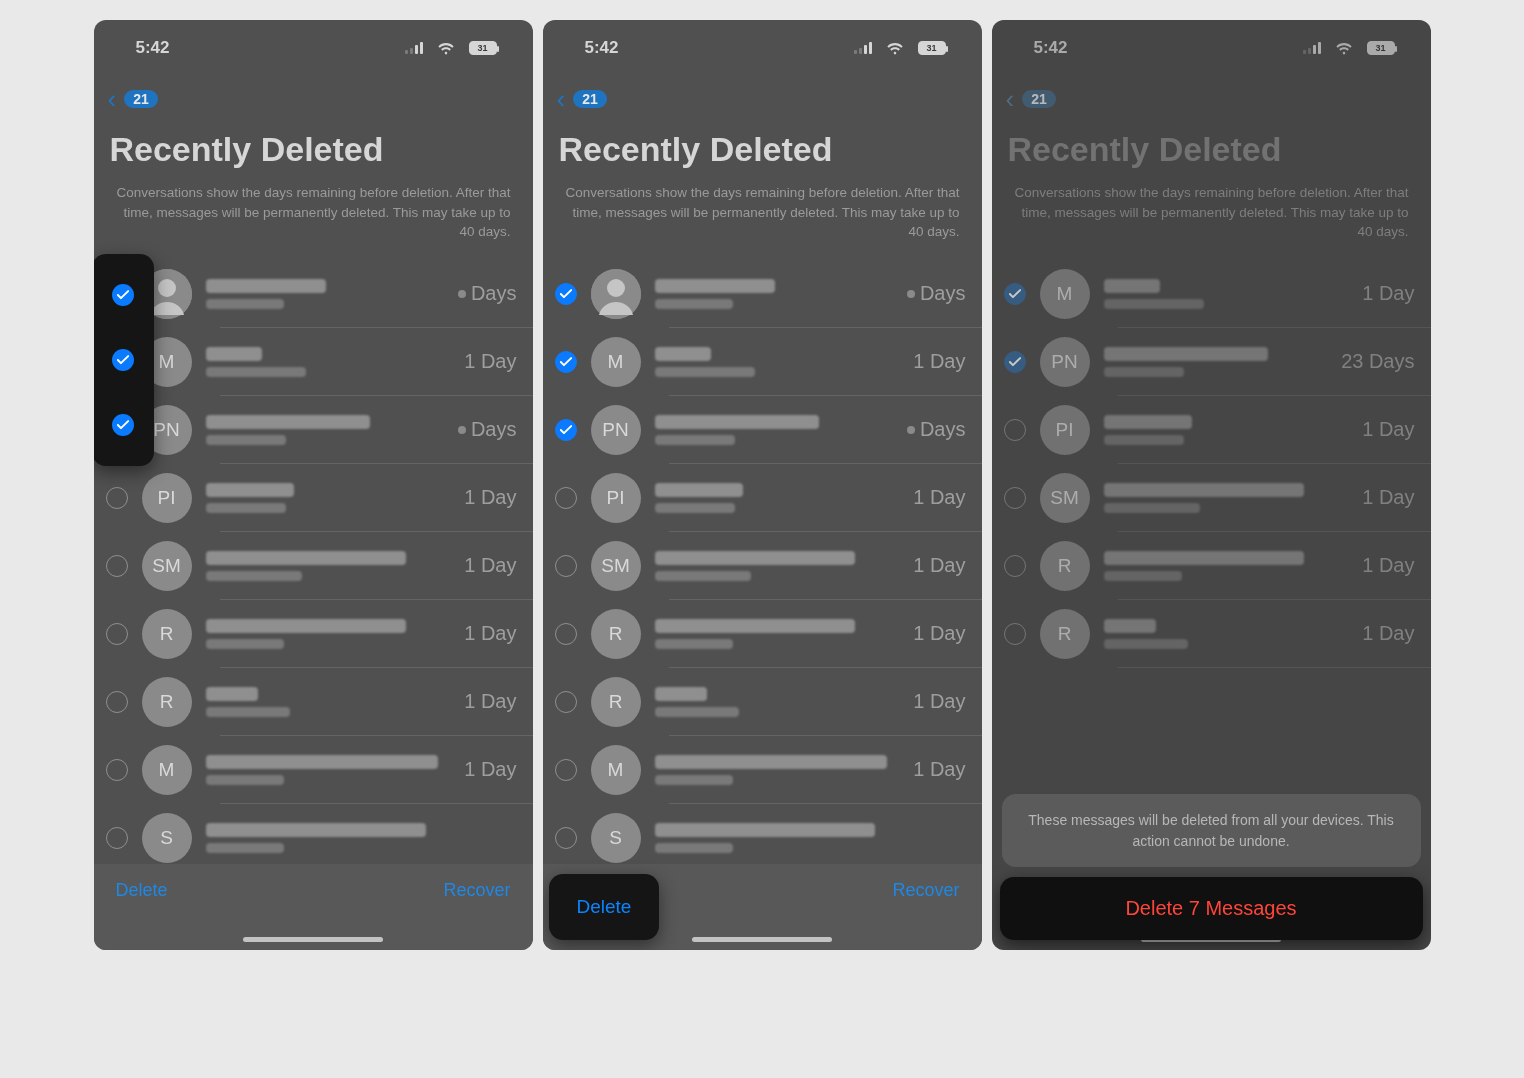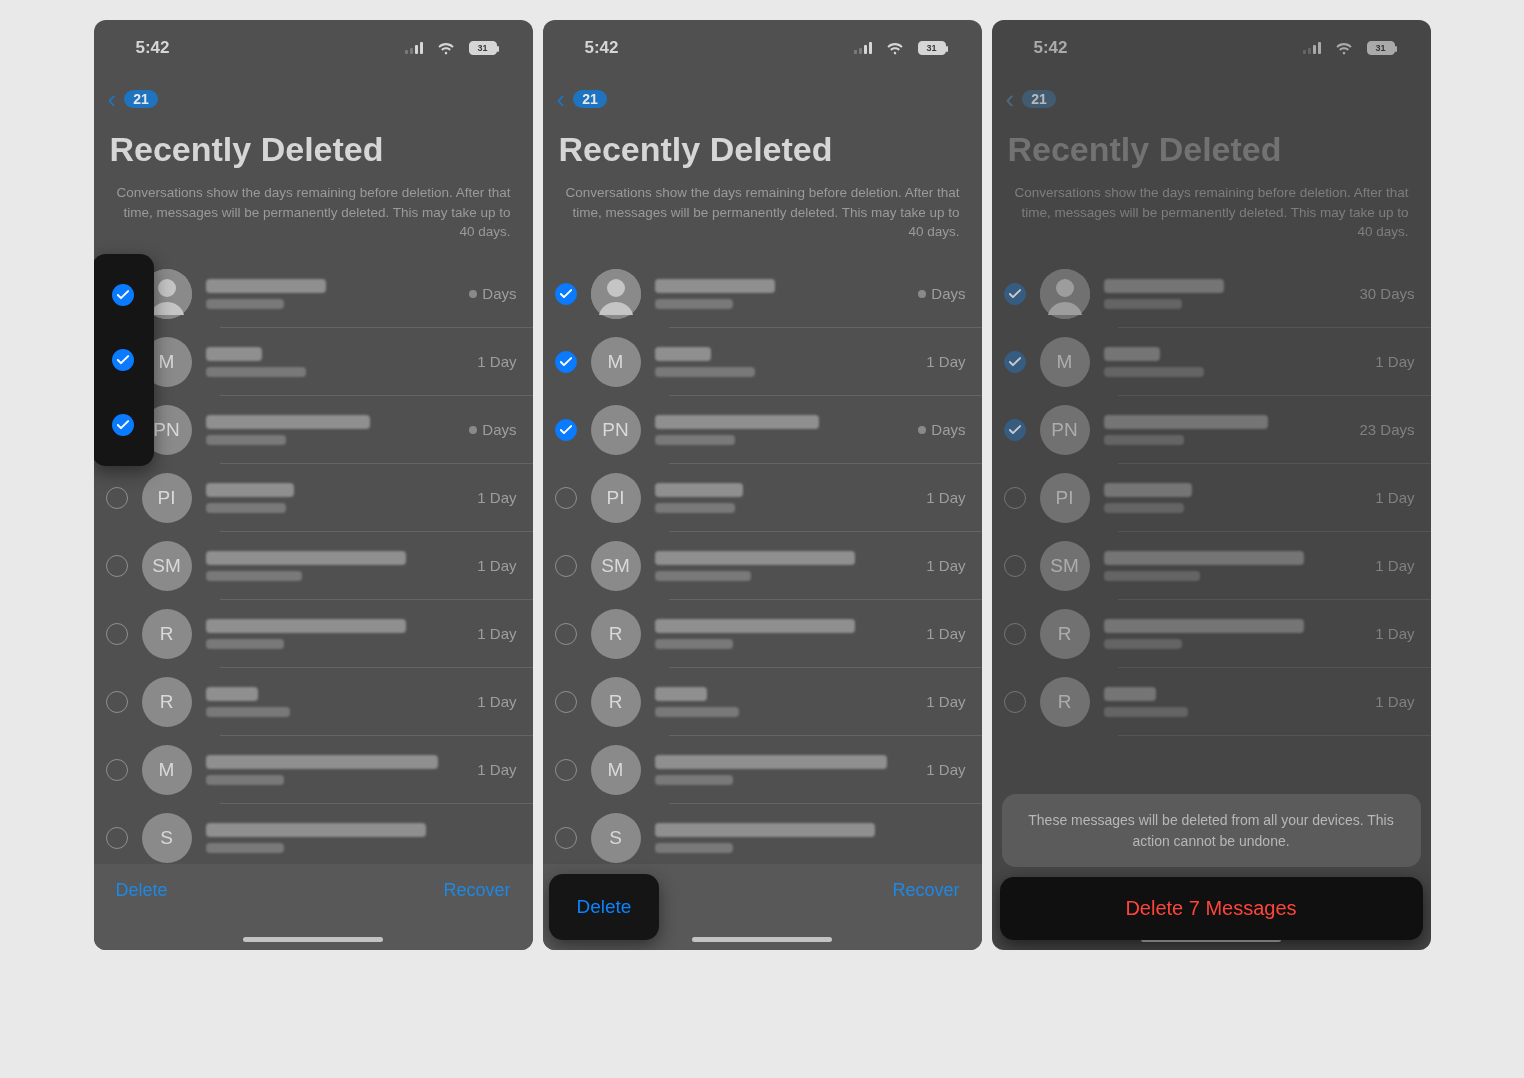--- a/index.html
+++ b/index.html
@@ -88,21 +88,21 @@
   .chk svg { display:block; }
   .avatar {
     width:50px; height:50px; border-radius:50%;
     background:#8a8a8a; color:#d9d9d9;
     display:flex; align-items:center; justify-content:center;
     font-size:19px; font-weight:500; flex:0 0 50px;
   }
   .info { flex:1; display:flex; flex-direction:column; gap:6px; }
   .blur { background:#8f8f8f; border-radius:4px; height:14px; filter: blur(1px); }
   .blur.sm { height:10px; background:#797979; }
-  .meta { color:#9e9e9e; font-size:15px; white-space:nowrap; padding-left:6px; display:flex; align-items:center; gap:5px;}
+  .meta { color:#9e9e9e; font-size:20px; white-space:nowrap; padding-left:6px; display:flex; align-items:center; gap:5px;}
   .dot { width:8px; height:8px; border-radius:50%; background:#8a8a8a; display:inline-block; }
   
   .toolbar {
     position:absolute; left:0; right:0; bottom:0;
     height:86px; background:#585858;
     display:flex; align-items:flex-start; justify-content:space-between;
     padding: 16px 22px 0;
   }
   .tb-btn { color:#1e88e5; font-size:18px; }
   .homebar {
@@ -540,43 +540,20 @@
   <div class="title dim2">Recently Deleted</div>
   <div class="subhead">Conversations show the days remaining before deletion. After that time, messages will be permanently deleted. This may take up to 40 days.</div>
   <div class="list">
 
   <div class="row">
     <div class="chk selected dim">
             <svg width="12" height="10" viewBox="0 0 14 11">
               <path d="M1 5.5l3.6 3.6L13 1" stroke="#fff" stroke-width="2.3" fill="none" stroke-linecap="round" stroke-linejoin="round"></path>
             </svg>
           </div>
-    <div class="avatar" style="padding:0">
-            <svg width="50" height="50" viewBox="0 0 50 50">
-              <circle cx="25" cy="25" r="25" fill="#8a8a8a"></circle>
-              <circle cx="25" cy="19" r="9" fill="#c5c5c5"></circle>
-              <path d="M8 46c2-9 10-13 17-13s15 4 17 13" fill="#c5c5c5"></path>
-            </svg>
-          </div>
-    <div class="info">
-      <div class="blur" style="width:120px"></div>
-      <div class="blur sm" style="width:78px"></div>
-    </div>
-    <div class="meta">
-
-      <span>30 Days</span>
-    </div>
-    <div class="divider"></div>
-  </div>
-  <div class="row">
-    <div class="chk selected dim">
-            <svg width="12" height="10" viewBox="0 0 14 11">
-              <path d="M1 5.5l3.6 3.6L13 1" stroke="#fff" stroke-width="2.3" fill="none" stroke-linecap="round" stroke-linejoin="round"></path>
-            </svg>
-          </div>
     <div class="avatar">M</div>
     <div class="info">
       <div class="blur" style="width:56px"></div>
       <div class="blur sm" style="width:100px"></div>
     </div>
     <div class="meta">
 
       <span>1 Day</span>
     </div>
     <div class="divider"></div>

